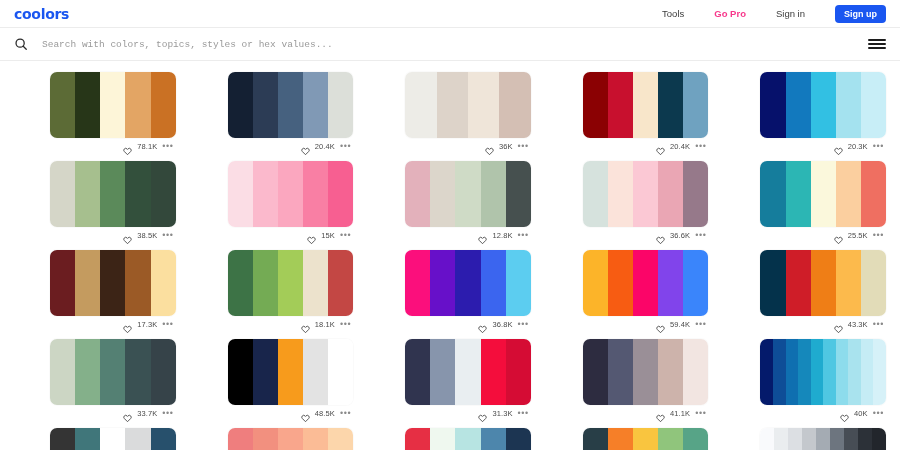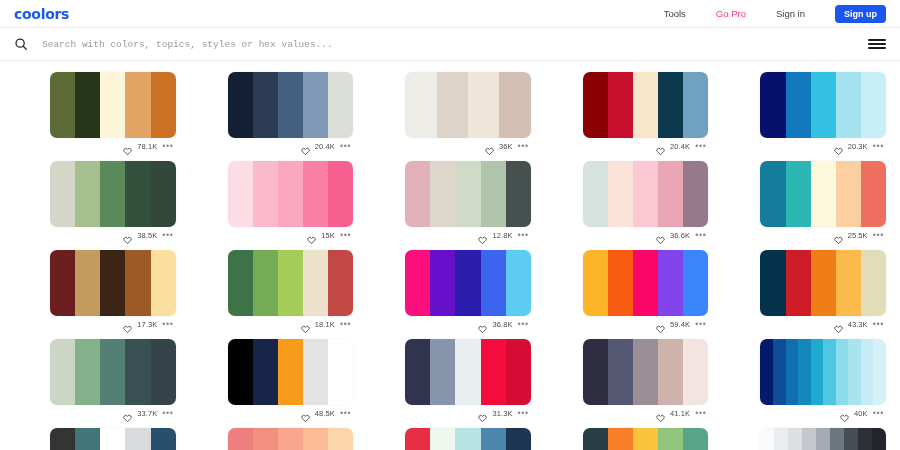--- a/index.html
+++ b/index.html
@@ -31,21 +31,21 @@
     display: flex;
     align-items: center;
     gap: 30px;
   }
   .nav-link {
     font-size: 9.5px;
     color: #3c3c3c;
     text-decoration: none;
     white-space: nowrap;
   }
-  .nav-link.pro { color: #f7388b; font-weight: normal; }
+  .nav-link.pro { color: #f7388b; font-weight: bold; }
   .signup-btn {
     background: #1a56f0;
     color: #fff;
     font-size: 9px;
     font-weight: bold;
     border: none;
     border-radius: 4px;
     padding: 4px 9px;
     cursor: pointer;
     white-space: nowrap;

